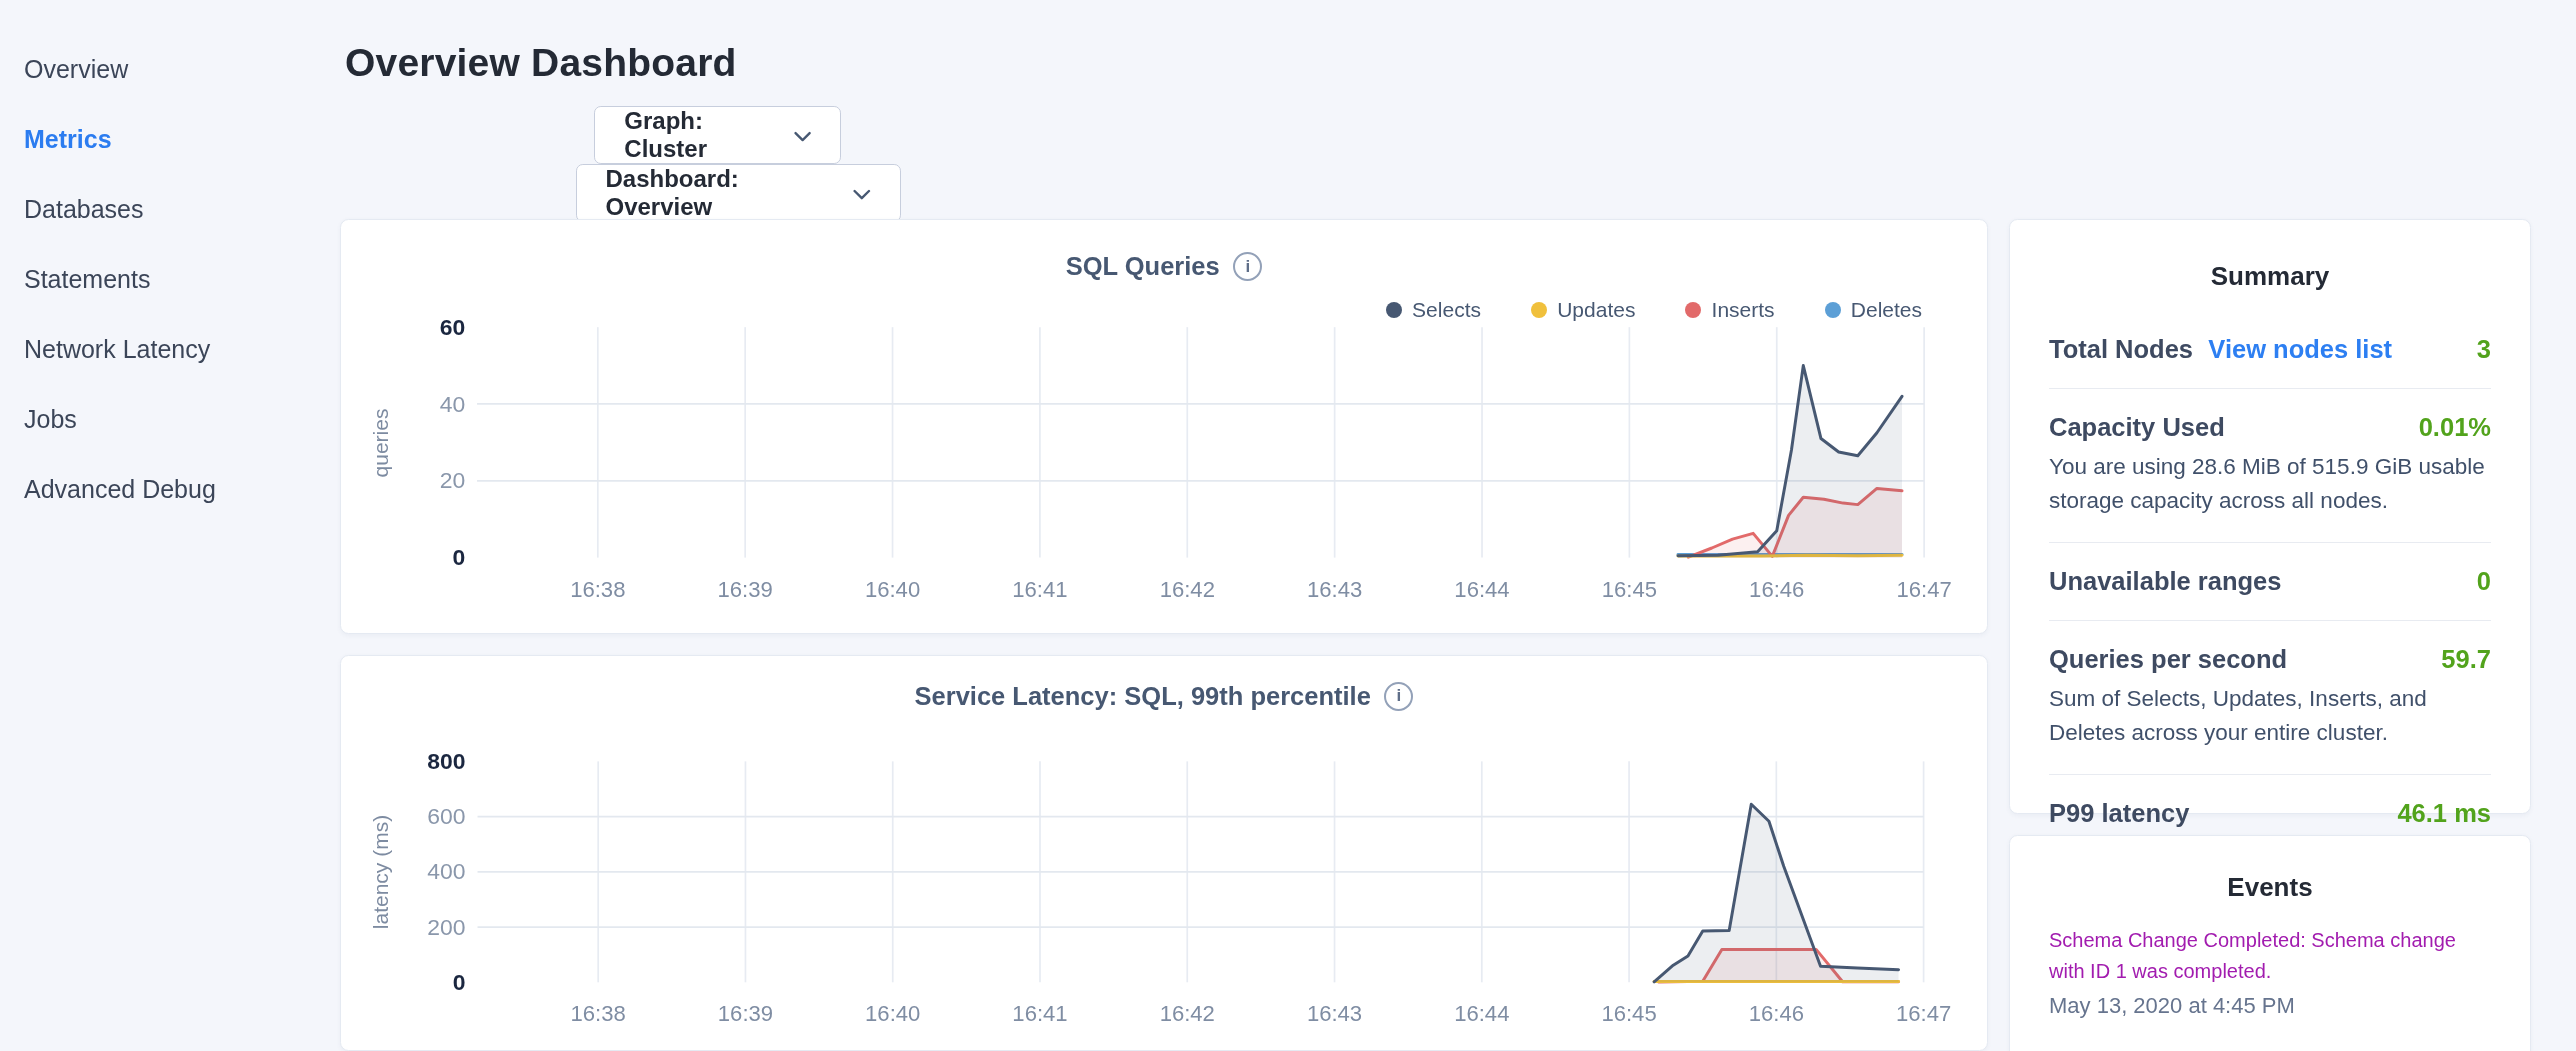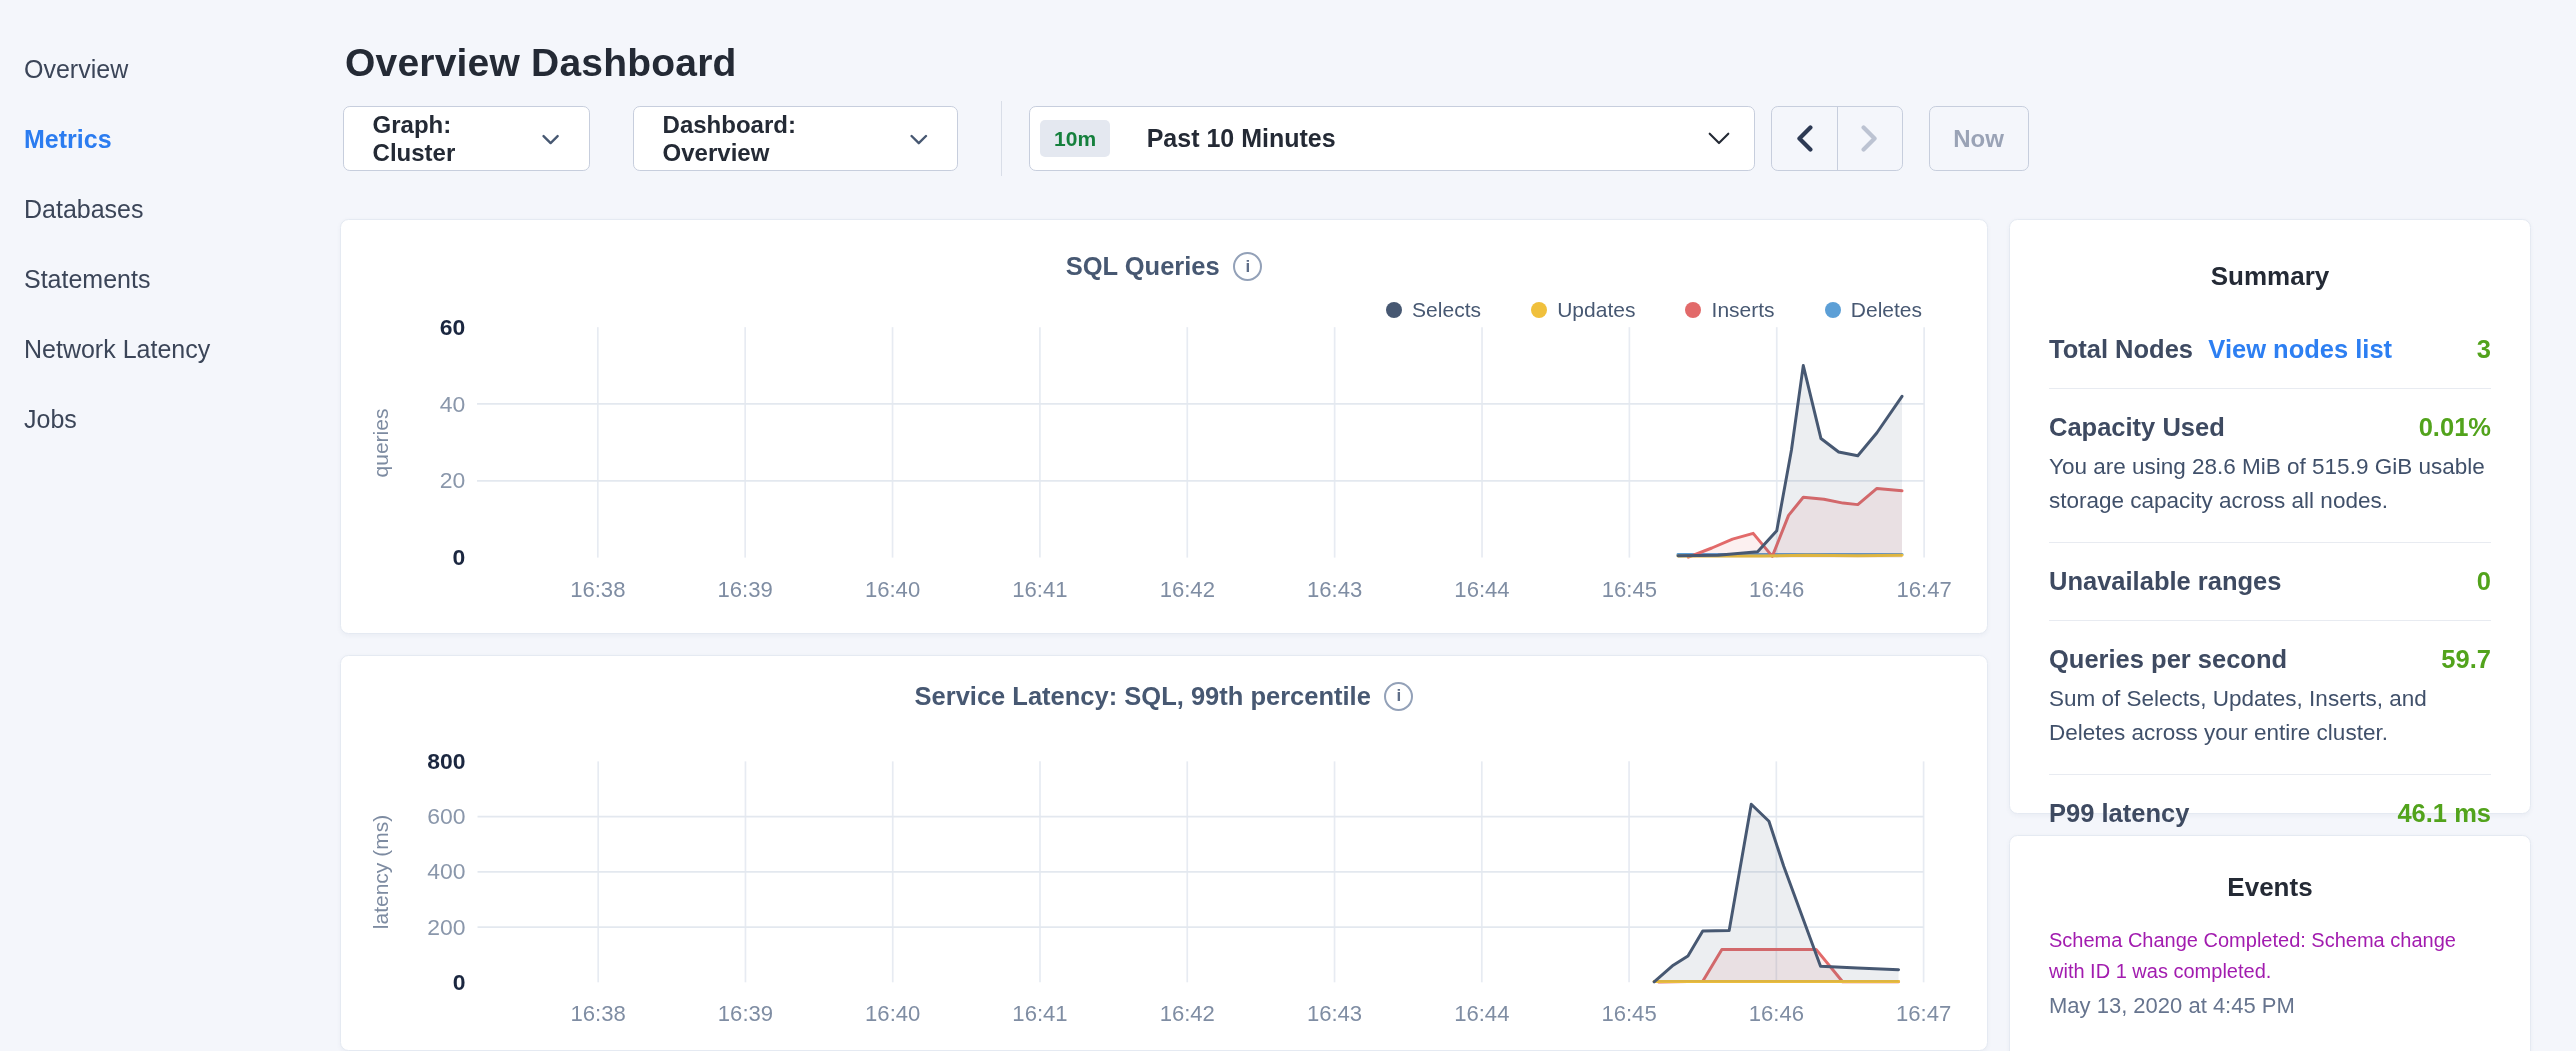--- a/index.html
+++ b/index.html
@@ -17,21 +17,21 @@
     height:70px; display:flex; align-items:center;
     font-size:25px; font-weight:500; color:#3b4558; cursor:pointer;
   }
   .nav-item.active { color:#2b7cf0; font-weight:700; }
 
   
   .page-title {
     position:absolute; left:345px; top:15.3px;
     font-size:39px; font-weight:700; color:#242a35; letter-spacing:0.2px;
   }
-  .controls { position:absolute; left:340px; top:106px; height:65px; display:flex; align-items:center; }
+  .controls { position:absolute; left:340px; top:106px; height:65px; display:flex; align-items:center;flex-direction:column; }
   .btn {
     height:65px; background:#fff; border:1.7px solid #c7cedd; border-radius:6.8px;
     display:flex; align-items:center; justify-content:center;
     font-size:24px; font-weight:700; color:#242a35; cursor:pointer;
   }
   .dropdown-btn { padding:0 29px; gap:15.3px; }
   .dropdown-btn .chev { margin-top:3.4px; }
   .graph-dd { width:247px; margin-left:2.6px; }
   .dash-dd { width:325px; margin-left:43px; }
   .vdivider { width:1.7px; height:75px; background:#d9dee8; margin-left:43px; }
@@ -119,20 +119,23 @@
       <span>Databases</span>
     </div>
   <div class="nav-item">
       <span>Statements</span>
     </div>
   <div class="nav-item">
       <span>Network Latency</span>
     </div>
   <div class="nav-item">
       <span>Jobs</span>
+    </div>
+  <div class="nav-item">
+      <span>Advanced Debug</span>
     </div>
 </nav>
 
 <h1 class="page-title">Overview Dashboard</h1>
 
 <div class="controls">
   <div class="btn dropdown-btn graph-dd">
     <span>Graph: Cluster</span>
     <svg class="chev" width="18.7" height="12" viewBox="0 0 22 14">
         <path d="M2 2 L11 11 L20 2" fill="none" stroke="#475872" stroke-width="3" stroke-linecap="round" stroke-linejoin="round"></path>

